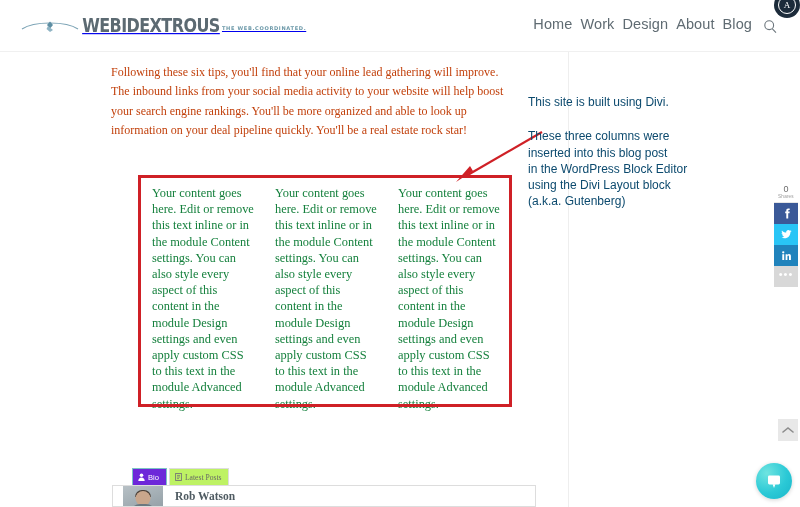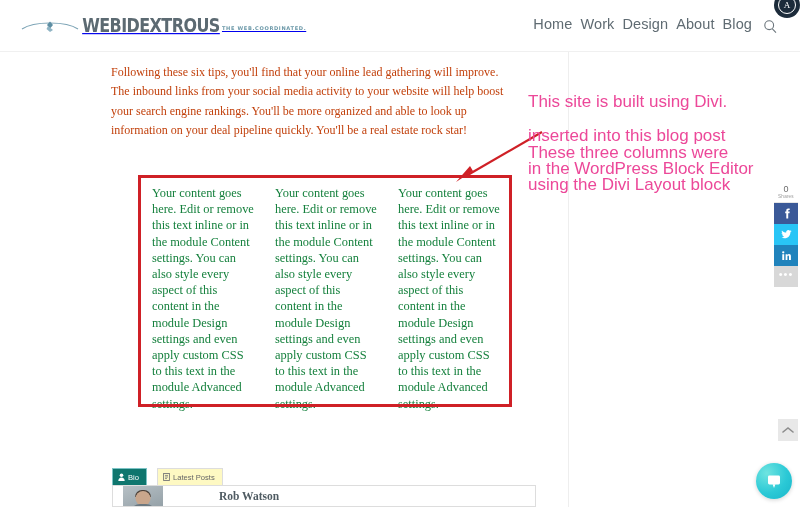--- a/index.html
+++ b/index.html
@@ -131,23 +131,23 @@
     font-size: 12.4px;
     line-height: 16.2px;
     color: #15803d;
   }
 
   
   .callout {
     position: absolute;
     left: 528px; top: 94px;
     font-family: "Liberation Sans", sans-serif;
-    font-size: 17px;
+    font-size: 12px;
     line-height: 16.3px;
-    color: #ec4899;
+    color: #0c4a6e;
     z-index: 10;
     white-space: nowrap;
   }
   .callout .line1 { margin-bottom: 18px; }
   .callout .blk div { white-space: nowrap; }
 
   
   .arrow-svg {
     position: absolute;
     left: 448px; top: 128px;
@@ -226,28 +226,30 @@
   }
   .tab {
     display: flex; align-items: center; gap: 3px;
     height: 17px; padding: 0 7px 0 5px;
     font-family: "Liberation Sans", sans-serif;
     font-size: 7.6px;
     border: 1px solid #ddd;
     border-bottom: none;
   }
   .tab-active {
-    background: #0f766e;
+    background: #6d28d9;
     color: #ffffff;
     border-color: #7cc3c5;
+    margin-left: 20px;
   }
   .tab-inactive {
-    background: #fef9c3;
+    background: #bef264;
     color: #666;
-    margin-left: 10px;
+    margin-left: 2px;
+    font-family: Liberation Serif, serif;
   }
   .tab svg { display:block; }
   .author-panel {
     border: 1px solid #dddddd;
     background: #ffffff;
     height: 22px;
     display: flex; align-items: center;
     padding: 0 0 0 10px;
     gap: 12px;
     overflow: hidden;
@@ -280,21 +282,20 @@
     transform: translateX(-50%);
     width: 26px; height: 10px;
     border-radius: 13px 13px 0 0;
     background: #6b7880;
   }
   .author-name {
     font-family: "Liberation Serif", serif;
     font-size: 11.5px;
     font-weight: 700;
     color: #4f5b62;
-    margin-left: 44px;
   }
 </style>
 </head>
 <body>
 
 <div class="page">
 
   <div class="content-col-line"></div>
 
   <div class="header">
@@ -342,24 +343,25 @@
   </div>
 
   <svg class="arrow-svg" viewBox="0 0 100 56">
     <line x1="94" y1="4" x2="18" y2="48" stroke="#cf2026" stroke-width="2.2"></line>
     <path d="M8,54 L25,43 L22,38 Z" fill="#cf2026"></path>
   </svg>
 
   <div class="callout">
     <div class="line1">This site is built using Divi.</div>
     <div class="blk">
+      <div>These three columns were</div>
       <div>inserted into this blog post</div>
-      <div>These three columns were</div>
       <div>in the WordPress Block Editor</div>
       <div>using the Divi Layout block</div>
+      <div>(a.k.a. Gutenberg)</div>
     </div>
   </div>
 
   <div class="sharebar">
     <div class="share-count">
       <div class="num">0</div>
       <div class="lbl">Shares</div>
     </div>
     <div class="share-btn share-fb">
       <span>

